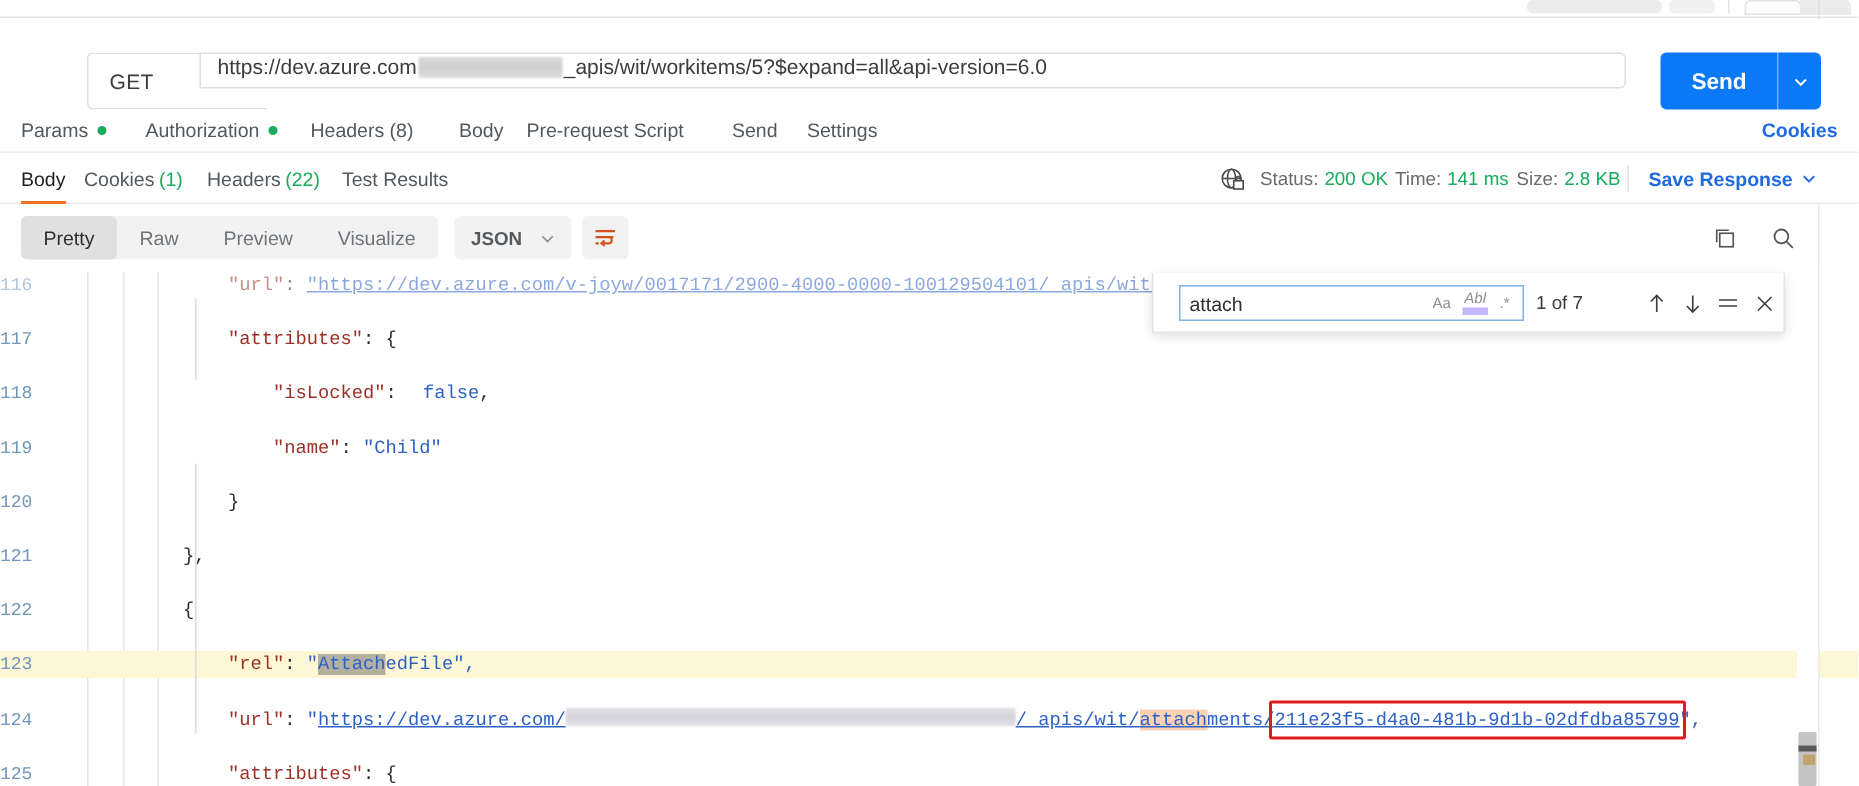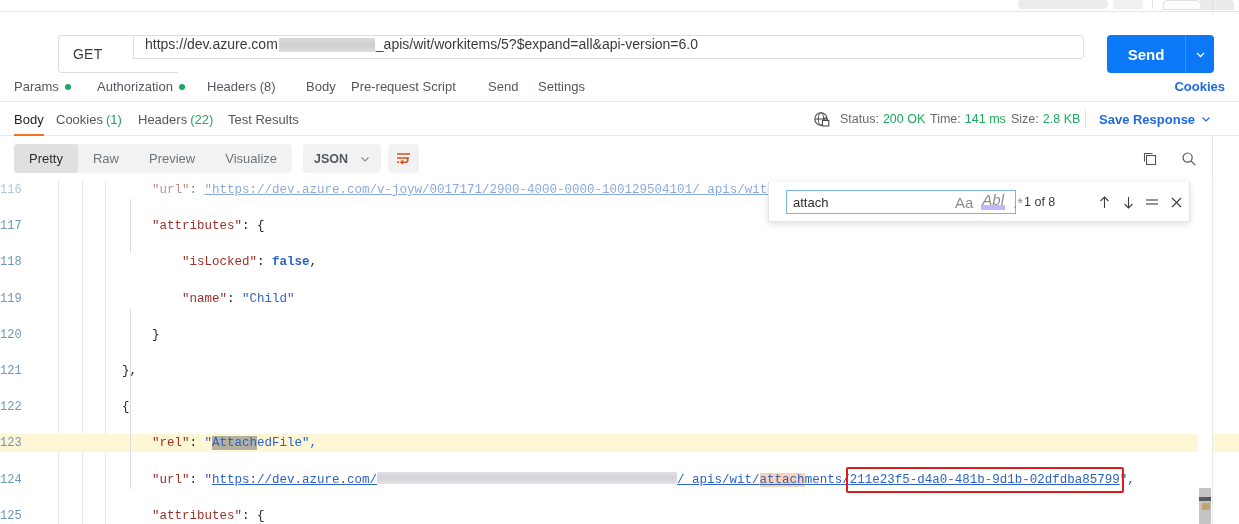--- a/index.html
+++ b/index.html
@@ -87,21 +87,21 @@
   .code { position:absolute; left:0; top:0; width:1239px; }
   .ln {
     position:relative; height:18.1px; line-height:18.1px; white-space:pre;
     font-family:"Liberation Mono", monospace; font-size:12.5px;
   }
   .ln.hl { background:#fdf7d5; }
   .ln .num { position:absolute; left:0; width:48px; text-align:left; color:#6f96bb; font-size:12px; font-family:"Liberation Mono", monospace; }
   .ln .txt { position:absolute; left:62px; }
   .k { color:#9b3025; }
   .s { color:#2d62c4; }
-  .b { color:#2d62c4; font-weight:bold; }
+  .b { color:#2d62c4; font-weight:normal;margin-left:10px; }
   .p { color:#2b2b2b; }
   .lnk { color:#2d62c4; text-decoration:underline; }
   .mark-cur { background:#b4b0a0; }
   .mark-oth { background:#fbd2b4; }
   .redact-code { display:inline-block; height:12px; background:linear-gradient(180deg,#e0e0e4,#d4d4da,#e2e2e6); vertical-align:middle; border-radius:1px; filter:blur(0.7px); position:relative; top:-1px; }
   .guide { position:absolute; width:1px; background:#dcdcdc; }
 
   .redbox { position:absolute; border:2px solid #e01b1b; border-radius:2px; pointer-events:none; }
 
   
@@ -110,21 +110,21 @@
     background:#fff; border:1px solid #e4e4e4; border-top:none;
     box-shadow:0 2px 7px rgba(0,0,0,.13);
     display:flex; align-items:center;
   }
   .find-input {
     position:absolute; left:17px; top:8px; width:230px; height:24px;
     border:1px solid #7eb3ea; background:#fff; display:flex; align-items:center;
   }
   .find-input .val { margin-left:6px; font-size:13px; color:#2e2e2e; font-family:"Liberation Sans", sans-serif; }
   .find-opts { position:absolute; left:185px; top:8px; height:24px; display:flex; align-items:center; gap:7px; }
-  .find-opt { font-size:15px; color:#8e8e8e; cursor:pointer; padding:0 1px; }
+  .find-opt { font-size:10px; color:#8e8e8e; cursor:pointer; padding:0 1px; }
   .find-opt.ul { border-bottom:5px solid #c4b5fd; line-height:11px;font-style:italic; }
   .find-count { position:absolute; left:255px; top:0; height:40px; display:flex; align-items:center; font-size:12.5px; color:#3c3c3c; }
   .find-act { position:absolute; top:0; height:40px; width:22px; display:flex; align-items:center; justify-content:center; cursor:pointer; }
 
   
   .vscroll { position:absolute; left:1198px; top:181px; width:14px; height:343px; background:#fff; }
   .vthumb { position:absolute; left:1199px; top:488px; width:12px; height:36px; background:#c4c4c4; border-radius:1px; cursor:pointer; }
   .vmark-cur { position:absolute; left:1199px; top:497px; width:12px; height:4px; background:#5a5a5a; }
   .vmark-oth { position:absolute; left:1202px; top:503px; width:8px; height:7px; background:#c3a46e; }
   .vtrack-line { position:absolute; left:1212px; top:181px; width:1px; height:343px; background:#eaeaea; }
@@ -301,21 +301,21 @@
 
 <div class="findbar">
   <div class="find-input" title="Find">
     <span class="val">attach</span>
   </div>
   <div class="find-opts">
     <span class="find-opt">Aa</span>
     <span class="find-opt ul">Abl</span>
     <span class="find-opt">.*</span>
   </div>
-  <div class="find-count">1 of 8</div>
+  <div class="find-count">1 of 7</div>
 
   <div class="find-act" style="left:324px">
     <svg width="13" height="15" viewBox="0 0 13 15">
       <line x1="6.5" y1="13" x2="6.5" y2="2" stroke="#3c3c3c" stroke-width="1.1"></line>
       <path d="M2.6 6 L6.5 2 L10.4 6" fill="none" stroke="#3c3c3c" stroke-width="1.1"></path>
     </svg>
   </div>
   <div class="find-act" style="left:348px">
     <svg width="13" height="15" viewBox="0 0 13 15">
       <line x1="6.5" y1="2" x2="6.5" y2="13" stroke="#3c3c3c" stroke-width="1.1"></line>

